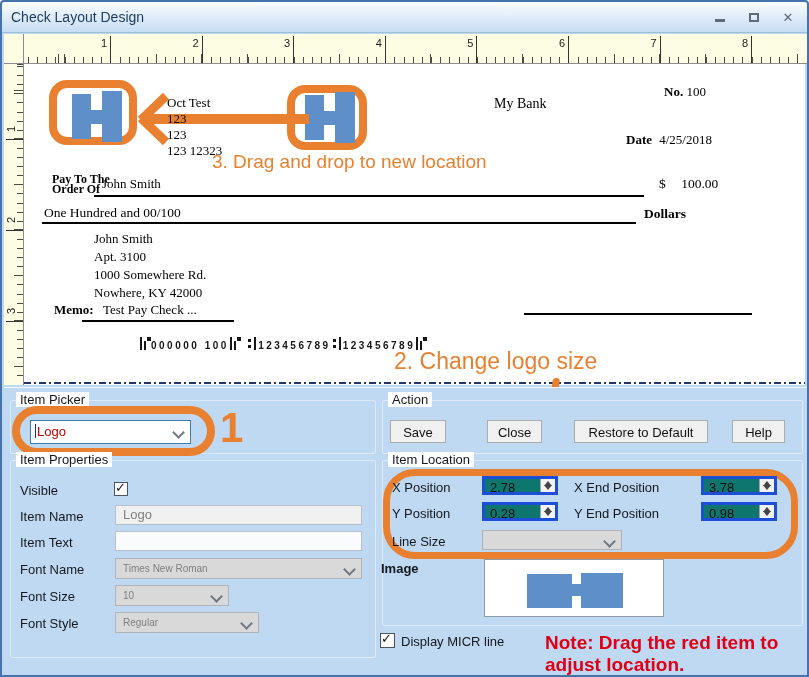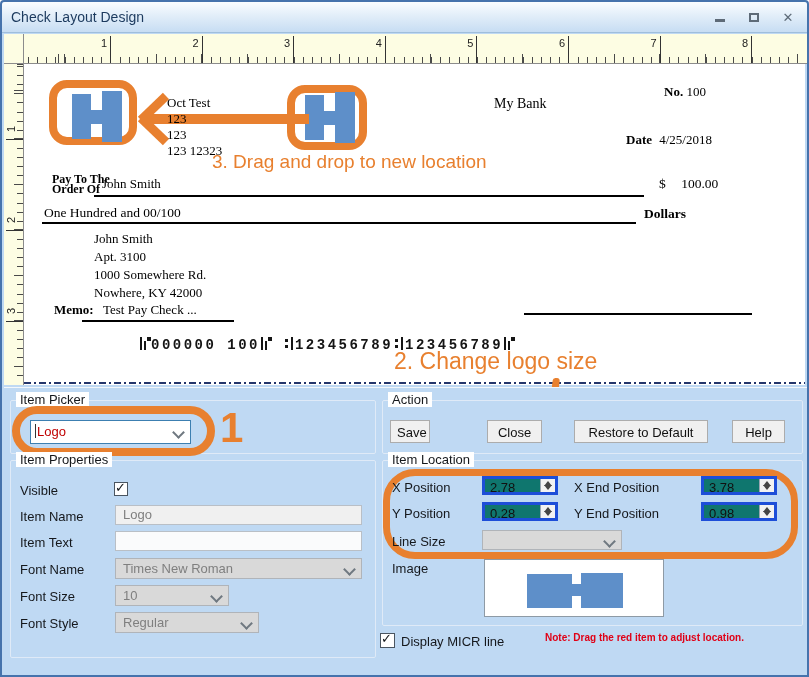--- a/index.html
+++ b/index.html
@@ -32,51 +32,51 @@
   .abs{position:absolute;}
   .dashline{position:absolute;left:0;right:0;bottom:1px;height:2px;
     background:repeating-linear-gradient(to right,#23356B 0 7px,transparent 7px 10px,#23356B 10px 12px,transparent 12px 15px);}
   .blue-bar{position:absolute;background:#5E8FC9;}
   .oframe{position:absolute;border:8px solid #E8802F;border-radius:18px;box-sizing:border-box;}
   .o-ellipse{position:absolute;border:8px solid #E8802F;border-radius:28px;box-sizing:border-box;}
   .annot{color:#E8802F;font-family:"Liberation Sans","DejaVu Sans",sans-serif;}
   .uline{position:absolute;background:#000;height:2px;}
   .serif13{font-size:13px;}
   .payto{font-weight:bold;font-size:12px;line-height:9.5px;}
-  .micr{font-family:Liberation Mono, monospace;font-weight:bold;font-size:14px;letter-spacing:2.5px;color:#151515;white-space:nowrap;}
+  .micr{font-family:Liberation Sans, sans-serif;font-weight:bold;font-size:10px;letter-spacing:2.5px;color:#151515;white-space:nowrap;}
   .msym{display:inline-block;position:relative;width:12px;height:13px;vertical-align:-1px;letter-spacing:0;}
   .msym i{position:absolute;background:#151515;}
   .msym.transit i.b{left:8px;top:0;width:2px;height:13px}
   .msym.transit i.d1{left:2px;top:2px;width:3px;height:3px}
   .msym.transit i.d2{left:2px;top:8px;width:3px;height:3px}
   .msym.onus i.b{left:1px;top:0;width:2px;height:13px}
   .msym.onus i.b2{left:5px;top:4px;width:2px;height:9px}
   .msym.onus i.sq{left:8px;top:0;width:4px;height:4px}
   .orange-line{position:absolute;left:551px;top:376px;width:7px;height:94px;background:#E8802F;transform:rotate(7deg);transform-origin:top center;border-radius:3px;}
 
   
   #panel{position:absolute;left:2px;top:385px;width:805px;height:290px;background:#BFD9F3;border-top:1px solid #F2F7FC;font-size:13px;color:#15181C;}
   .grp{position:absolute;border:1px solid #DFEAF7;border-radius:2px;}
   .grplabel{position:absolute;background:#ffffff;padding:0 4px;font-size:13px;color:#15181C;}
   .lbl{position:absolute;font-size:13px;color:#15181C;white-space:nowrap;}
   .field{position:absolute;box-sizing:border-box;border:1px solid #B9BFC6;background:#F7F8F9;font-size:13px;color:#808archpx;}
   .btn{position:absolute;box-sizing:border-box;height:23px;background:#F0F0F0;border:1px solid #ACACAC;font-size:13px;color:#111;text-align:center;line-height:21px;cursor:default;}
-  .dd{position:absolute;box-sizing:border-box;border:1px solid #B0B4B9;background:#D9D9D9;color:#7F7F7F;font-size:13px;line-height:19px;padding-left:7px;}
+  .dd{position:absolute;box-sizing:border-box;border:1px solid #B0B4B9;background:#D9D9D9;color:#7F7F7F;font-size:10px;line-height:19px;padding-left:7px;}
   .dd .chev,.cmb .chev{position:absolute;right:7px;top:6px;width:7px;height:7px;border-right:2px solid #6F7880;border-bottom:2px solid #6F7880;transform:rotate(45deg);}
   .cmb{position:absolute;box-sizing:border-box;border:1px solid #3C7FB1;background:#fff;font-size:13px;line-height:21px;padding-left:4px;}
   .caret{display:inline-block;width:1px;height:14px;background:#333;vertical-align:-2px;margin-right:1px;}
   .spin{position:absolute;box-sizing:border-box;width:76px;height:19px;border:3px solid #1d4ed8;background:#0f766e;}
   .spinval{position:absolute;left:5px;top:1px;font-size:13px;color:#111;}
   .spinbtns{position:absolute;right:0;top:0;bottom:0;width:14px;border-left:1px solid #9AA6B2;background:#F2F2F2;}
   .spinbtns i{position:absolute;left:3px;width:0;height:0;border-left:4px solid transparent;border-right:4px solid transparent;}
   .spinbtns i.up{top:2px;border-bottom:5px solid #444;}
   .spinbtns i.dn{bottom:2px;border-top:5px solid #444;}
   .cb{position:absolute;width:14px;height:14px;background:#fff;border:1px solid #4A5560;box-sizing:border-box;}
   .cb.checked::after{content:"✓";position:absolute;left:0px;top:-3px;font-size:13px;color:#101418;font-weight:bold;}
-  .note{position:absolute;color:#E00016;font-weight:bold;font-size:10px;}
+  .note{position:absolute;color:#E00016;font-weight:bold;font-size:19px;}
   .imgbox{position:absolute;background:#fff;border:1px solid #8E9AA5;box-sizing:border-box;}
 </style>
 </head>
 <body>
 
 <div id="win">
 
   <div class="titlebar">
     <span class="title">Check Layout Design</span>
     <div class="controls">
@@ -241,21 +241,21 @@
     </div>
 
     <div class="lbl" style="left:16px;top:228px;">Font Style</div>
     <div class="dd" style="left:111px;top:224px;width:144px;height:21px;">
       <span>Regular</span>
       <span class="chev"></span>
     </div>
 
     <div class="grp" style="left:378px;top:12px;width:419px;height:52px;"></div>
     <div class="grplabel" style="left:384px;top:4px;">Action</div>
-    <button class="btn" style="left:386px;top:32px;width:40px;">Save</button>
+    <button class="btn" style="left:386px;top:32px;width:56px;">Save</button>
     <button class="btn" style="left:483px;top:32px;width:55px;">Close</button>
     <button class="btn" style="left:570px;top:32px;width:134px;">Restore to Default</button>
     <button class="btn" style="left:728px;top:32px;width:53px;">Help</button>
 
     <div class="grp" style="left:378px;top:72px;width:419px;height:164px;"></div>
     <div class="grplabel" style="left:384px;top:64px;">Item Location</div>
     <div class="o-ellipse" style="left:379px;top:81px;width:415px;height:90px;border-radius:32px;border-width:7px;"></div>
 
     <div class="lbl" style="left:388px;top:92px;">X Position</div>
     <div class="spin" style="left:478px;top:88px;">
@@ -289,21 +289,21 @@
           <i class="up"></i>
           <i class="dn"></i>
         </span>
     </div>
 
     <div class="lbl" style="left:388px;top:146px;">Line Size</div>
     <div class="dd" style="left:478px;top:142px;width:140px;height:20px;">
       <span class="chev"></span>
     </div>
 
-    <div class="lbl" style="left:388px;top:173px;">Image</div>
+    <div class="lbl" style="left:377px;top:173px;font-weight:bold;">Image</div>
     <div class="imgbox" style="left:480px;top:171px;width:180px;height:58px;">
       <div class="blue-bar" style="left:42px;top:14px;width:45px;height:34px;"></div>
       <div class="blue-bar" style="left:85px;top:24px;width:13px;height:12px;"></div>
       <div class="blue-bar" style="left:96px;top:13px;width:42px;height:35px;"></div>
     </div>
 
     <div class="cb checked" style="left:376px;top:245px;width:15px;height:15px;"></div>
     <div class="lbl" style="left:397px;top:246px;">Display MICR line</div>
     <div class="note" style="left:541px;top:244px;">Note:  Drag the red item to adjust location.</div>
   </div>

